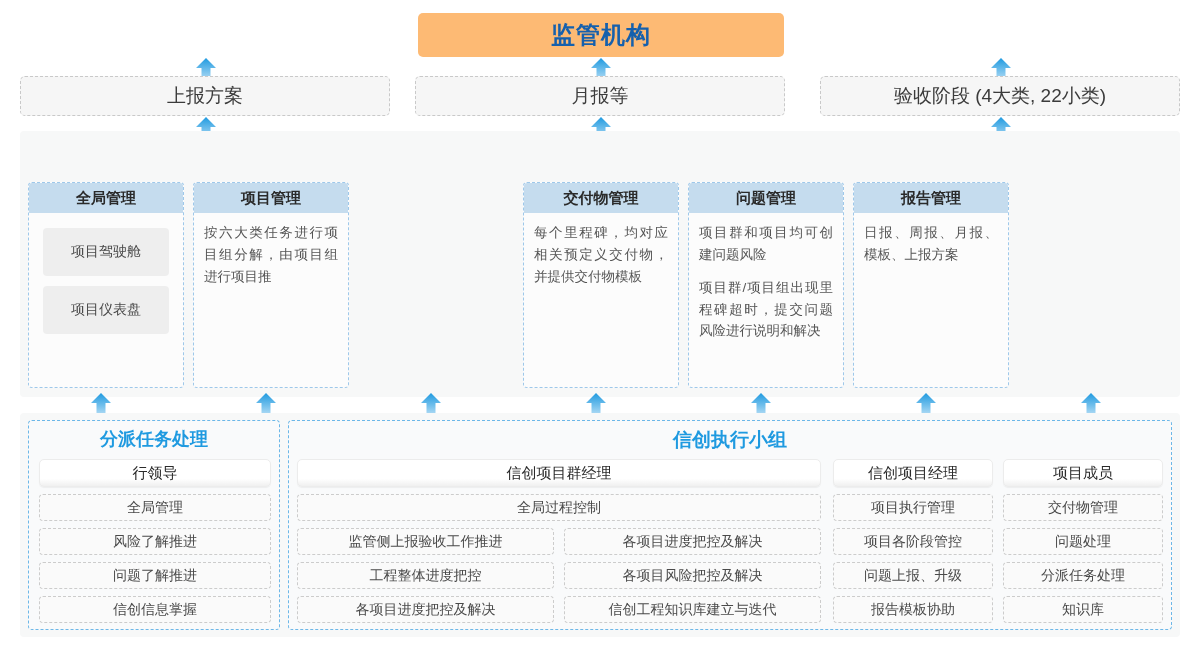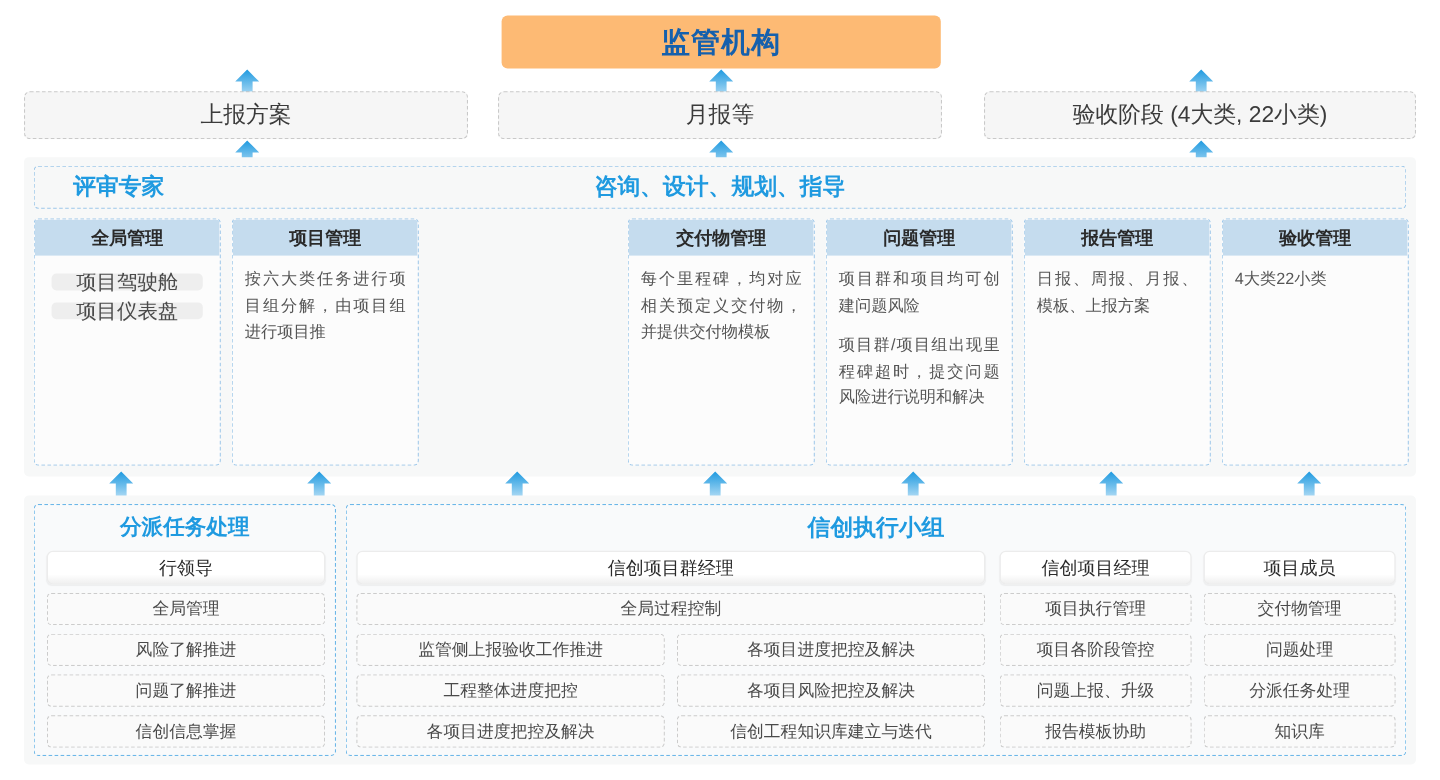--- a/index.html
+++ b/index.html
@@ -96,23 +96,23 @@
     font-size: 13.5px; color: #555;
     line-height: 1.62;
     text-align: justify;
     text-align-last: left;
     margin: 0 0 11px 0;
   }
   .col-desc:last-child { margin-bottom: 0; }
   .pill {
     background: #eeeeee;
     border-radius: 4px;
-    height: 14px;
-    display: flex; align-items: center; justify-content: center;
-    font-size: 17px; color: #4a4a4a;
+    height: 48px;
+    display: flex; align-items: center; justify-content: center;
+    font-size: 14px; color: #4a4a4a;
     margin: 6px 4px 10px 4px;
   }
 
   
   .bot-panel {
     position: absolute;
     left: 20px; top: 413px;
     width: 1160px; height: 224px;
     background: #f7f8f8;
     border-radius: 4px;
@@ -206,24 +206,20 @@
         <path d="M11 1 L21 11 L15.5 11 L15.5 25 L6.5 25 L6.5 11 L1 11 Z" fill="url(#ag1)"></path>
       </svg>
   </div>
   <div class="arrow" style="left:990px; top:116px;">
     <svg viewBox="0 0 22 26">
         <path d="M11 1 L21 11 L15.5 11 L15.5 25 L6.5 25 L6.5 11 L1 11 Z" fill="url(#ag1)"></path>
       </svg>
   </div>
 
   <div class="mid-panel">
-    <div class="mid-band">
-      <div class="band-left">评审专家</div>
-      <div class="band-center">咨询、设计、规划、指导</div>
-    </div>
 
     <div class="col" id="c0" style="left:8px;">
       <div class="col-head">全局管理</div>
       <div class="col-body">
         <div class="pill">项目驾驶舱</div>
         <div class="pill">项目仪表盘</div>
       </div>
     </div>
 
     <div class="col" id="c1" style="left:173px;">
@@ -249,26 +245,20 @@
       </div>
     </div>
 
     <div class="col" id="c5" style="left:833px;">
       <div class="col-head">报告管理</div>
       <div class="col-body">
         <p class="col-desc">日报、周报、月报、模板、上报方案</p>
       </div>
     </div>
 
-    <div class="col" id="c6" style="left:998px;">
-      <div class="col-head">验收管理</div>
-      <div class="col-body">
-        <p class="col-desc">4大类22小类</p>
-      </div>
-    </div>
   </div>
 
   <div class="arrow" style="left:90px;  top:392px;">
       <svg viewBox="0 0 22 26">
         <path d="M11 1 L21 11 L15.5 11 L15.5 25 L6.5 25 L6.5 11 L1 11 Z" fill="url(#ag1)"></path>
       </svg>
     </div>
   <div class="arrow" style="left:255px; top:392px;">
       <svg viewBox="0 0 22 26">
         <path d="M11 1 L21 11 L15.5 11 L15.5 25 L6.5 25 L6.5 11 L1 11 Z" fill="url(#ag1)"></path>

